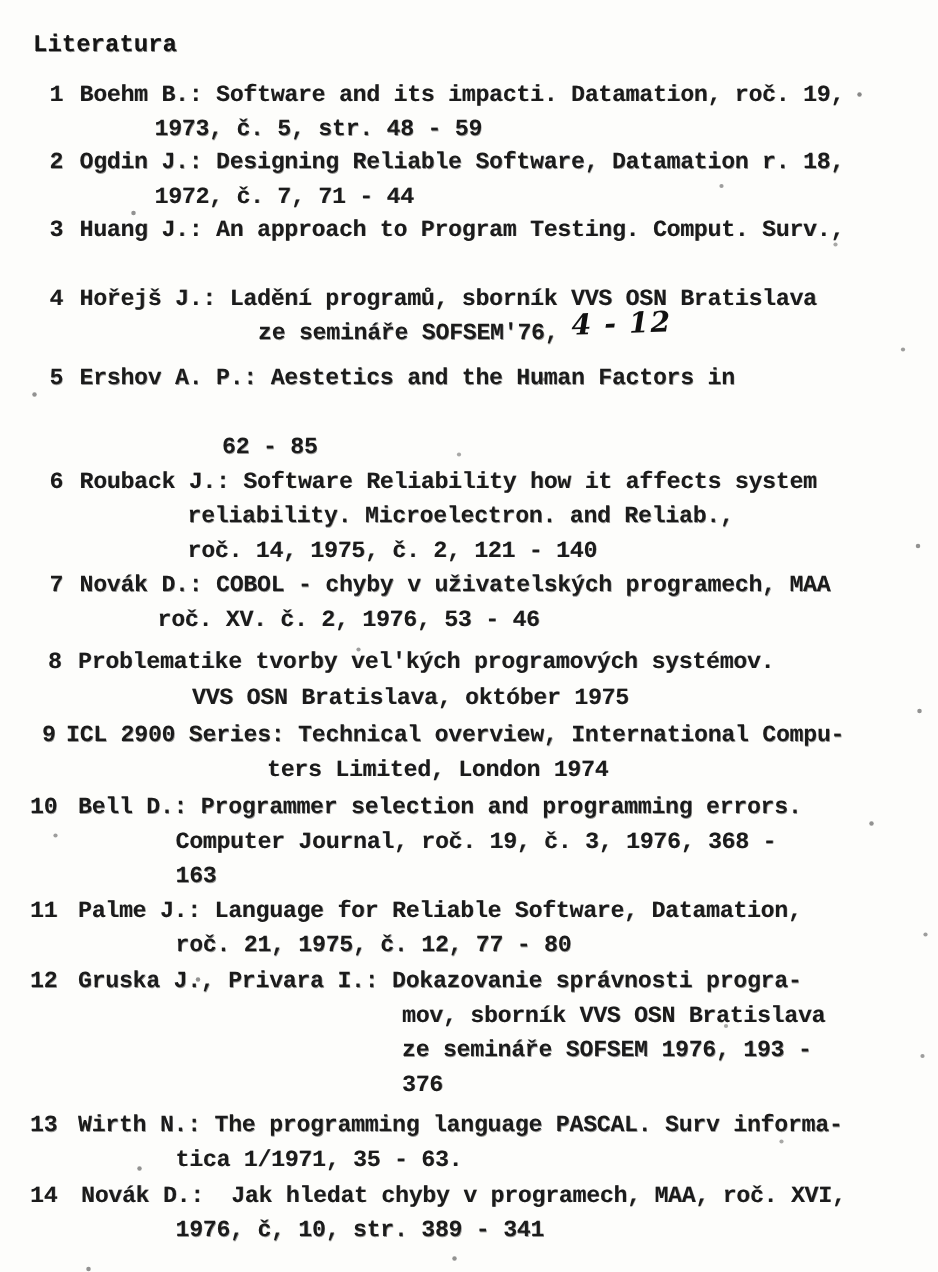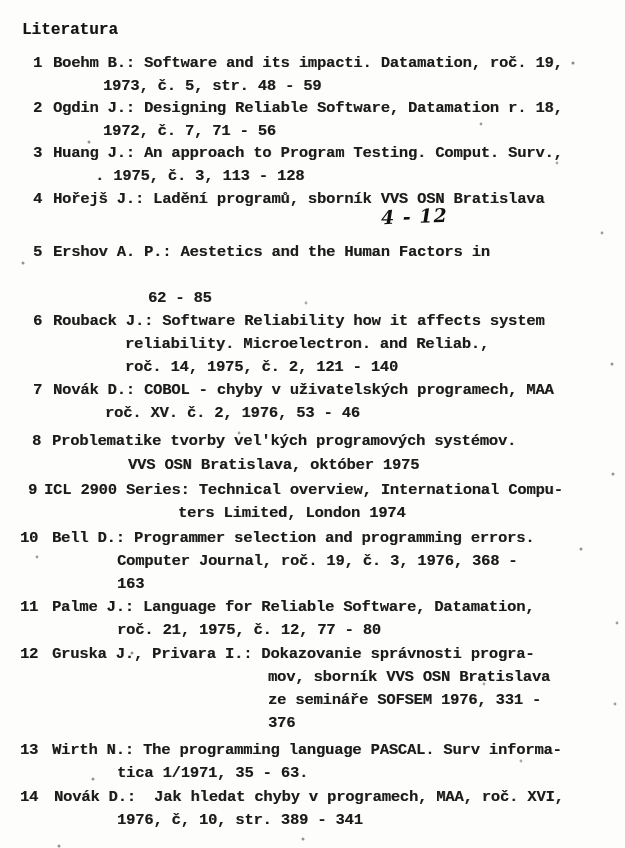--- a/index.html
+++ b/index.html
@@ -72,28 +72,28 @@
   <div class="noise"></div>
 
   <div class="title" style="left:22px;top:20px">Literatura</div>
 
   <div class="ln" style="left:33px;top:53px">1</div>
   <div class="ln" style="left:53px;top:53px">Boehm B.: Software and its impacti. Datamation, roč. 19,</div>
   <div class="ln" style="left:103px;top:76px">1973, č. 5, str. 48 - 59</div>
 
   <div class="ln" style="left:33px;top:98px">2</div>
   <div class="ln" style="left:53px;top:98px">Ogdin J.: Designing Reliable Software, Datamation r. 18,</div>
-  <div class="ln" style="left:103px;top:121px">1972, č. 7, 71 - 56</div>
+  <div class="ln" style="left:103px;top:121px">1972, č. 7, 71 - 44</div>
 
   <div class="ln" style="left:33px;top:143px">3</div>
   <div class="ln" style="left:53px;top:143px">Huang J.: An approach to Program Testing. Comput. Surv.,</div>
-  <div class="ln" style="left:95px;top:166px">. 1975, č. 3, 113 - 128</div>
 
   <div class="ln" style="left:33px;top:189px">4</div>
   <div class="ln" style="left:53px;top:189px">Hořejš J.: Ladění programů, sborník VVS OSN Bratislava</div>
+  <div class="ln" style="left:172px;top:212px">ze semináře SOFSEM'76,</div>
   <div class="hw" style="left:381px;top:206px">4 - 12</div>
 
   <div class="ln" style="left:33px;top:242px">5</div>
   <div class="ln" style="left:53px;top:242px">Ershov A. P.: Aestetics and the Human Factors in</div>
   <div class="ln" style="left:148px;top:288px">62 - 85</div>
 
   <div class="ln" style="left:33px;top:311px">6</div>
   <div class="ln" style="left:53px;top:311px">Rouback J.: Software Reliability how it affects system</div>
   <div class="ln" style="left:125px;top:334px">reliability. Microelectron. and Reliab.,</div>
   <div class="ln" style="left:125px;top:357px">roč. 14, 1975, č. 2, 121 - 140</div>
@@ -115,21 +115,21 @@
   <div class="ln" style="left:117px;top:551px">Computer Journal, roč. 19, č. 3, 1976, 368 -</div>
   <div class="ln" style="left:117px;top:574px">163</div>
 
   <div class="ln" style="left:20px;top:597px">11</div>
   <div class="ln" style="left:52px;top:597px">Palme J.: Language for Reliable Software, Datamation,</div>
   <div class="ln" style="left:117px;top:620px">roč. 21, 1975, č. 12, 77 - 80</div>
 
   <div class="ln" style="left:20px;top:644px">12</div>
   <div class="ln" style="left:268px;top:667px">mov, sborník VVS OSN Bratislava</div>
   <div class="ln" style="left:52px;top:644px">Gruska J., Privara I.: Dokazovanie správnosti progra-</div>
-  <div class="ln" style="left:268px;top:690px">ze semináře SOFSEM 1976, 331 -</div>
+  <div class="ln" style="left:268px;top:690px">ze semináře SOFSEM 1976, 193 -</div>
   <div class="ln" style="left:268px;top:713px">376</div>
 
   <div class="ln" style="left:20px;top:740px">13</div>
   <div class="ln" style="left:52px;top:740px">Wirth N.: The programming language PASCAL. Surv informa-</div>
   <div class="ln" style="left:117px;top:763px">tica 1/1971, 35 - 63.</div>
 
   <div class="ln" style="left:20px;top:787px">14</div>
   <div class="ln" style="left:54px;top:787px">Novák D.:  Jak hledat chyby v programech, MAA, roč. XVI,</div>
   <div class="ln" style="left:117px;top:810px">1976, č, 10, str. 389 - 341</div>
 </div>

